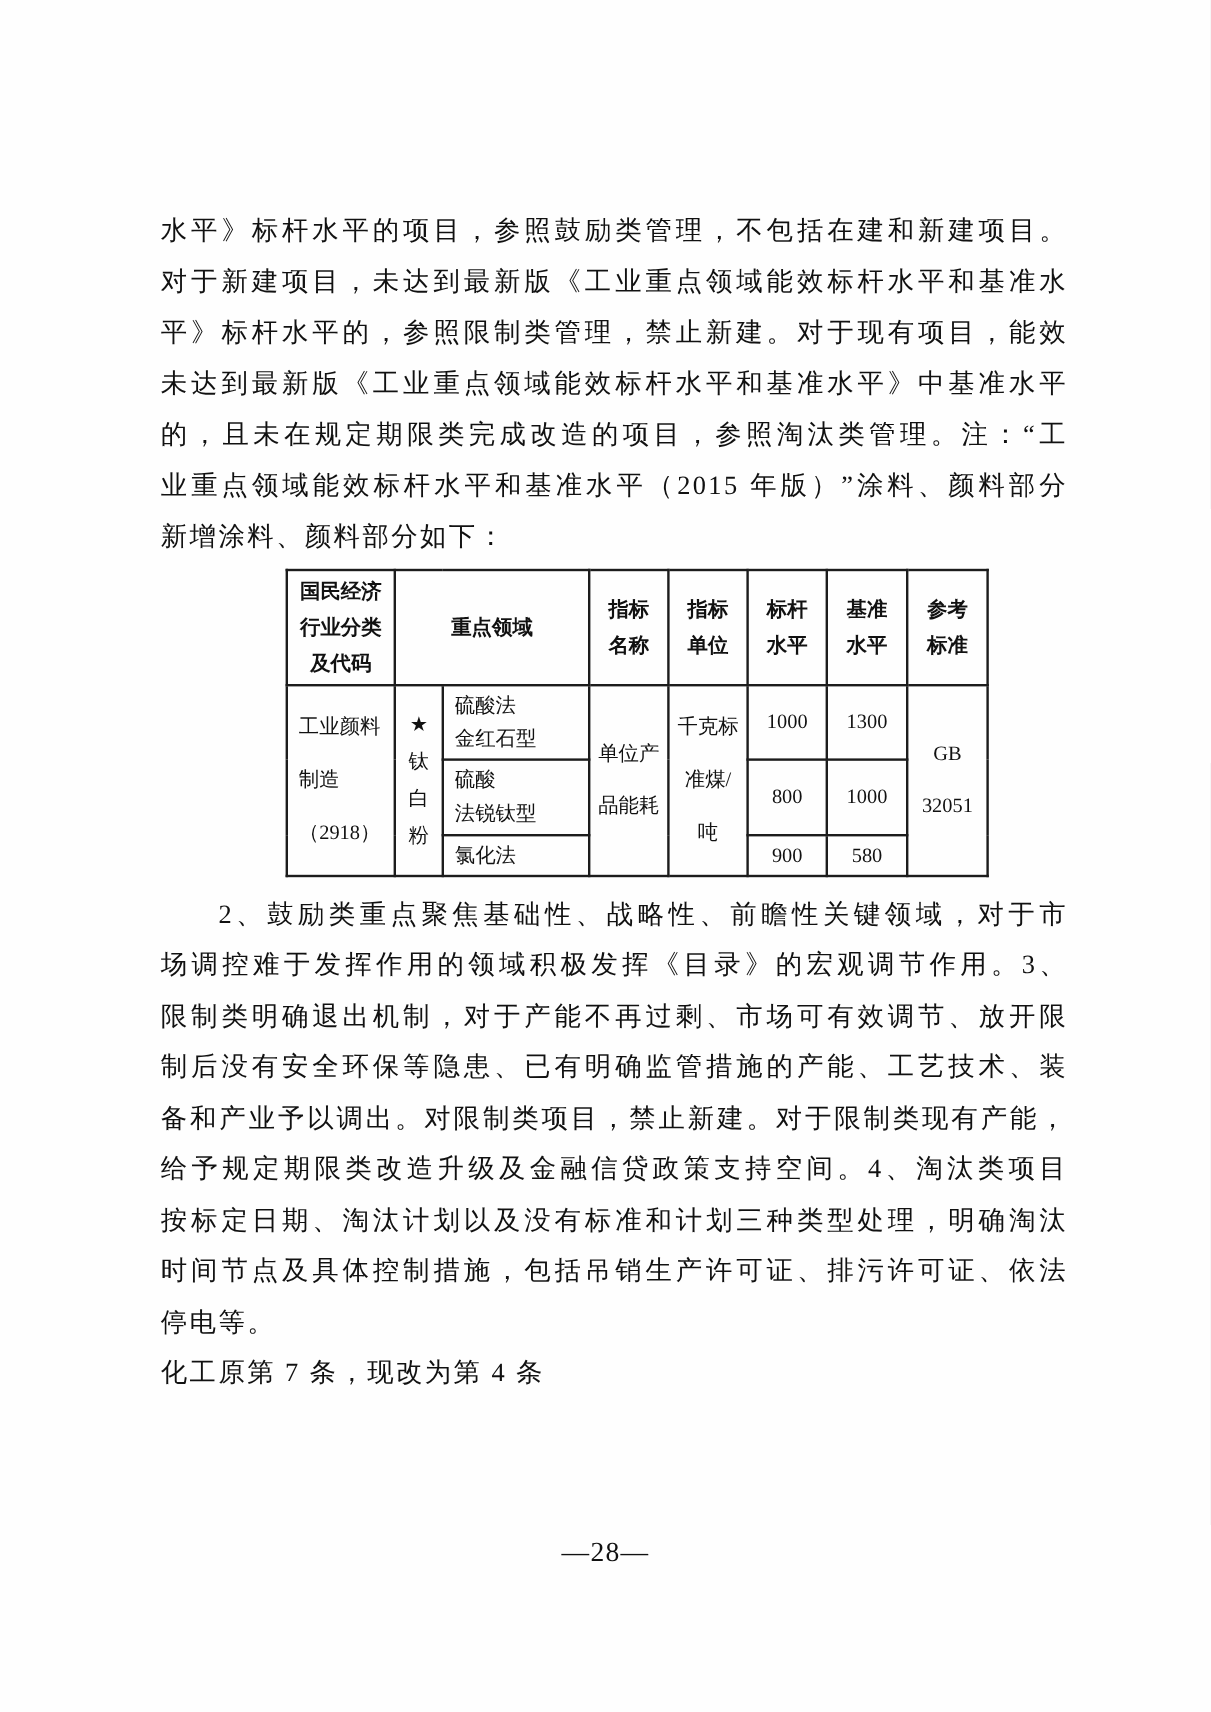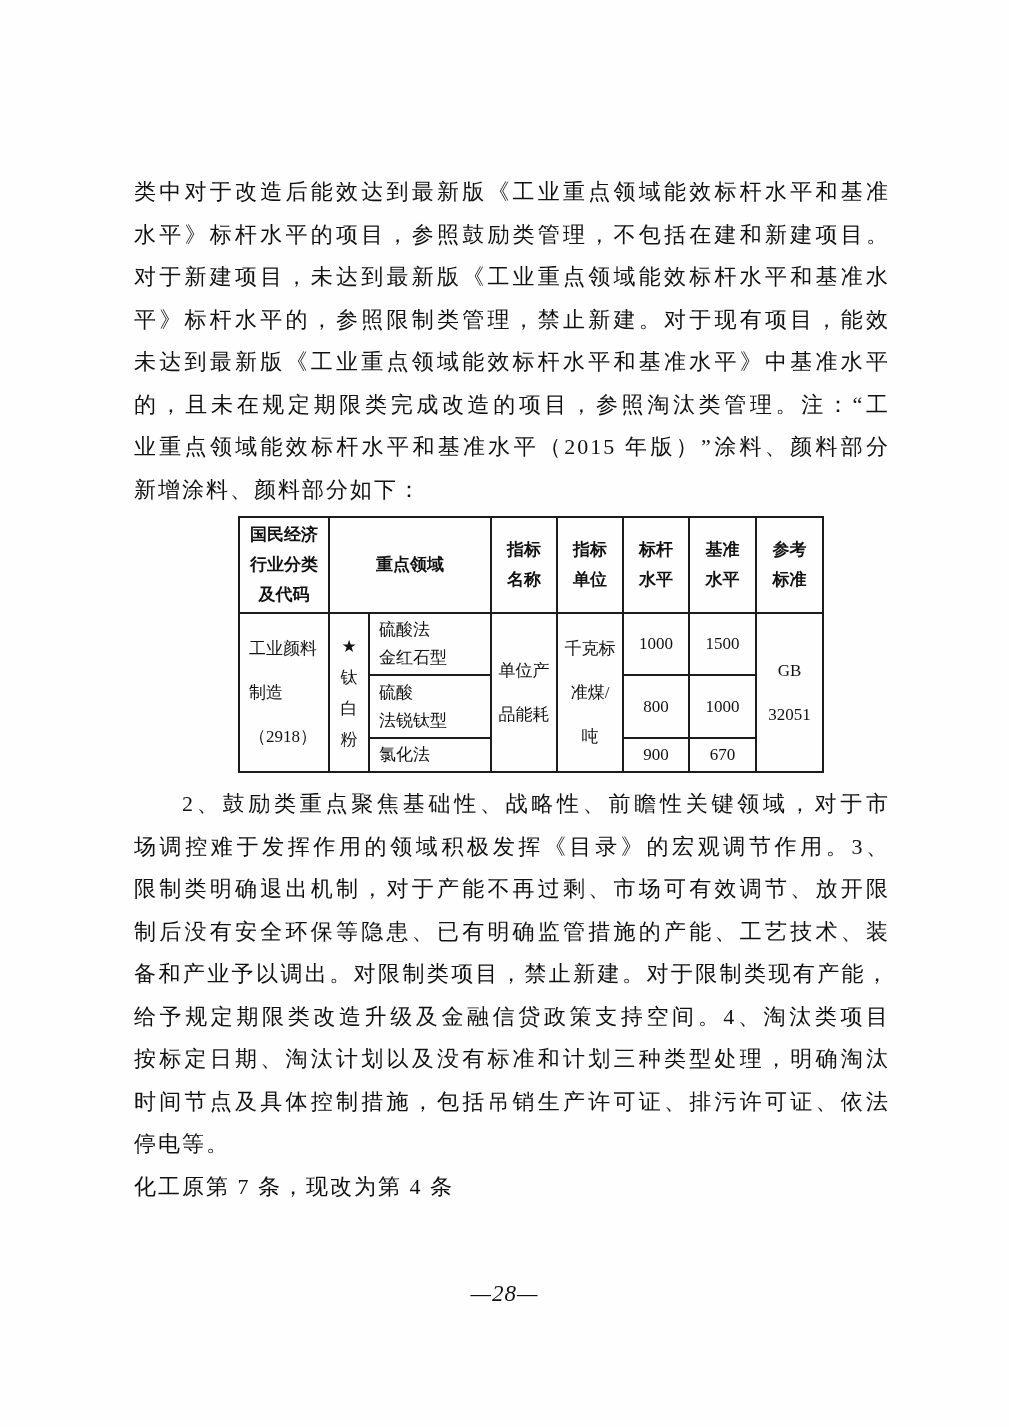--- a/index.html
+++ b/index.html
@@ -57,31 +57,29 @@
   .doc-table td.lh30 { line-height: 31px; }
   .doc-table td.cell-left { text-align: left; padding-left: 9px; }
   .page-number {
     position: absolute;
     top: 1281px;
     left: 0;
     width: 100%;
     text-align: center;
     font-size: 23px;
     letter-spacing: 1px;
-    font-style: italic;
   }
 </style>
 </head>
 <body>
 
 <div class="page">
   <div class="content">
 
     <div>
-      <div class="line">类中对于改造后能效达到最新版《工业重点领域能效标杆水平和基准</div>
       <div class="line">水平》标杆水平的项目，参照鼓励类管理，不包括在建和新建项目。</div>
       <div class="line">对于新建项目，未达到最新版《工业重点领域能效标杆水平和基准水</div>
       <div class="line">平》标杆水平的，参照限制类管理，禁止新建。对于现有项目，能效</div>
       <div class="line">未达到最新版《工业重点领域能效标杆水平和基准水平》中基准水平</div>
       <div class="line">的，且未在规定期限类完成改造的项目，参照淘汰类管理。注：“工</div>
       <div class="line">业重点领域能效标杆水平和基准水平（2015 年版）”涂料、颜料部分</div>
       <div class="line no-just">新增涂料、颜料部分如下：</div>
     </div>
 
     <table class="doc-table">
@@ -121,34 +119,34 @@
 白
 粉</td>
         <td class="cell-left">硫酸法
 金红石型</td>
         <td rowspan="3" class="lh45">单位产
 品能耗</td>
         <td rowspan="3" class="lh45">千克标
 准煤/
 吨</td>
         <td>1000</td>
-        <td>1500</td>
+        <td>1300</td>
         <td rowspan="3" class="lh45">GB
 32051</td>
       </tr>
       <tr style="height:63px">
         <td class="cell-left">硫酸
 法锐钛型</td>
         <td>800</td>
         <td>1000</td>
       </tr>
       <tr style="height:33px">
         <td class="cell-left">氯化法</td>
         <td>900</td>
-        <td>670</td>
+        <td>580</td>
       </tr>
     </tbody>
       </table>
 
     <div style="margin-top:10px">
       <div class="line indent">2、鼓励类重点聚焦基础性、战略性、前瞻性关键领域，对于市</div>
       <div class="line">场调控难于发挥作用的领域积极发挥《目录》的宏观调节作用。3、</div>
       <div class="line">限制类明确退出机制，对于产能不再过剩、市场可有效调节、放开限</div>
       <div class="line">制后没有安全环保等隐患、已有明确监管措施的产能、工艺技术、装</div>
       <div class="line">备和产业予以调出。对限制类项目，禁止新建。对于限制类现有产能，</div>

